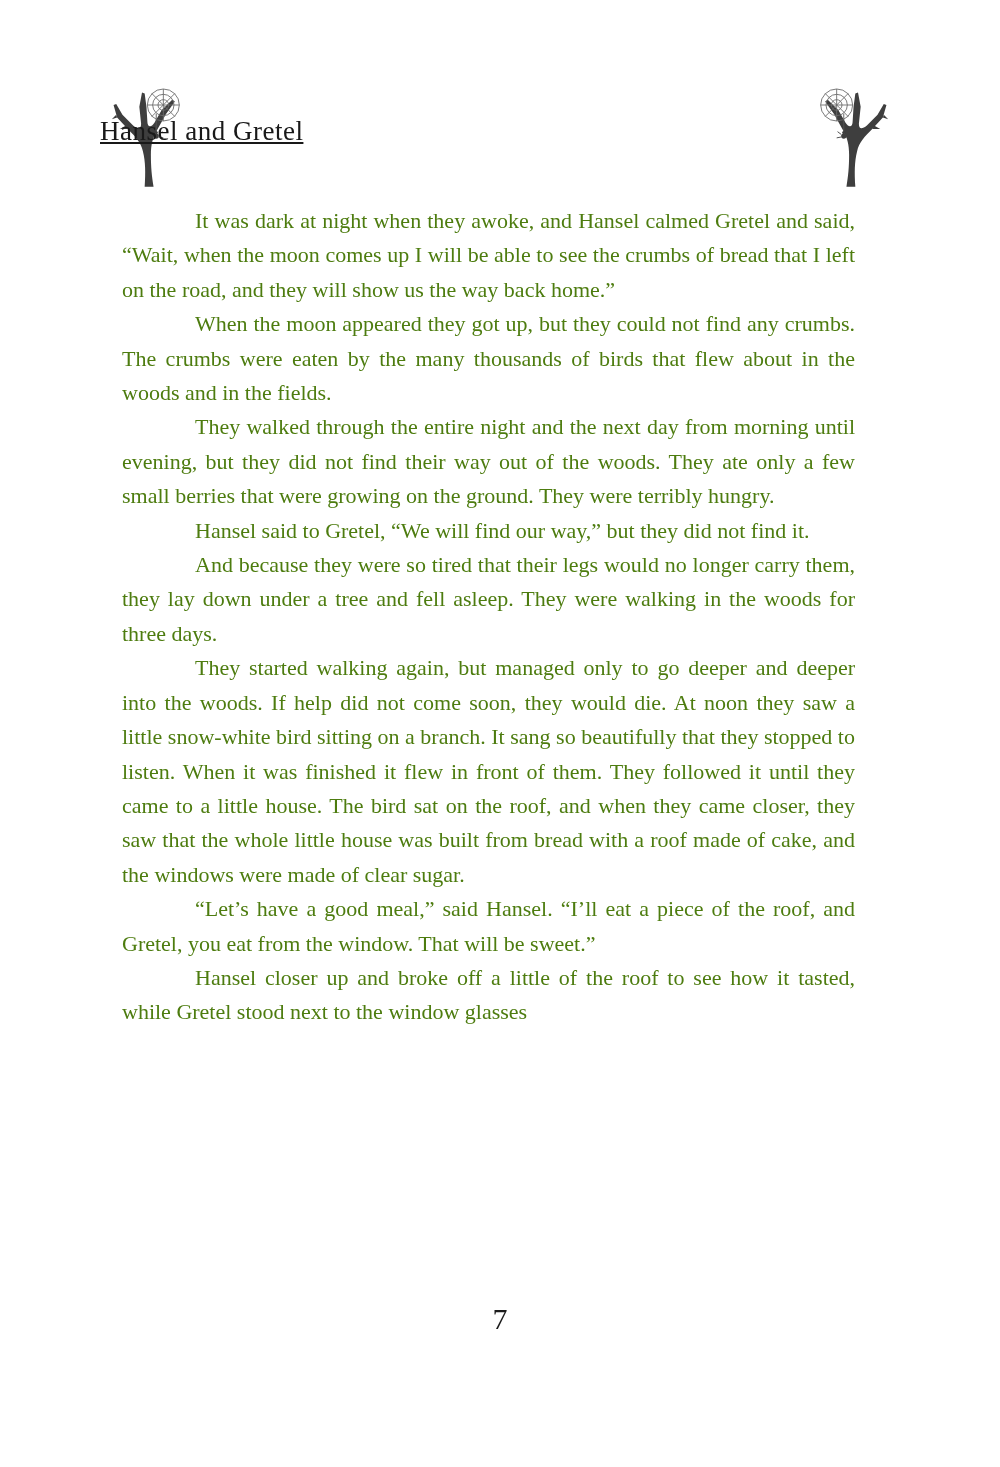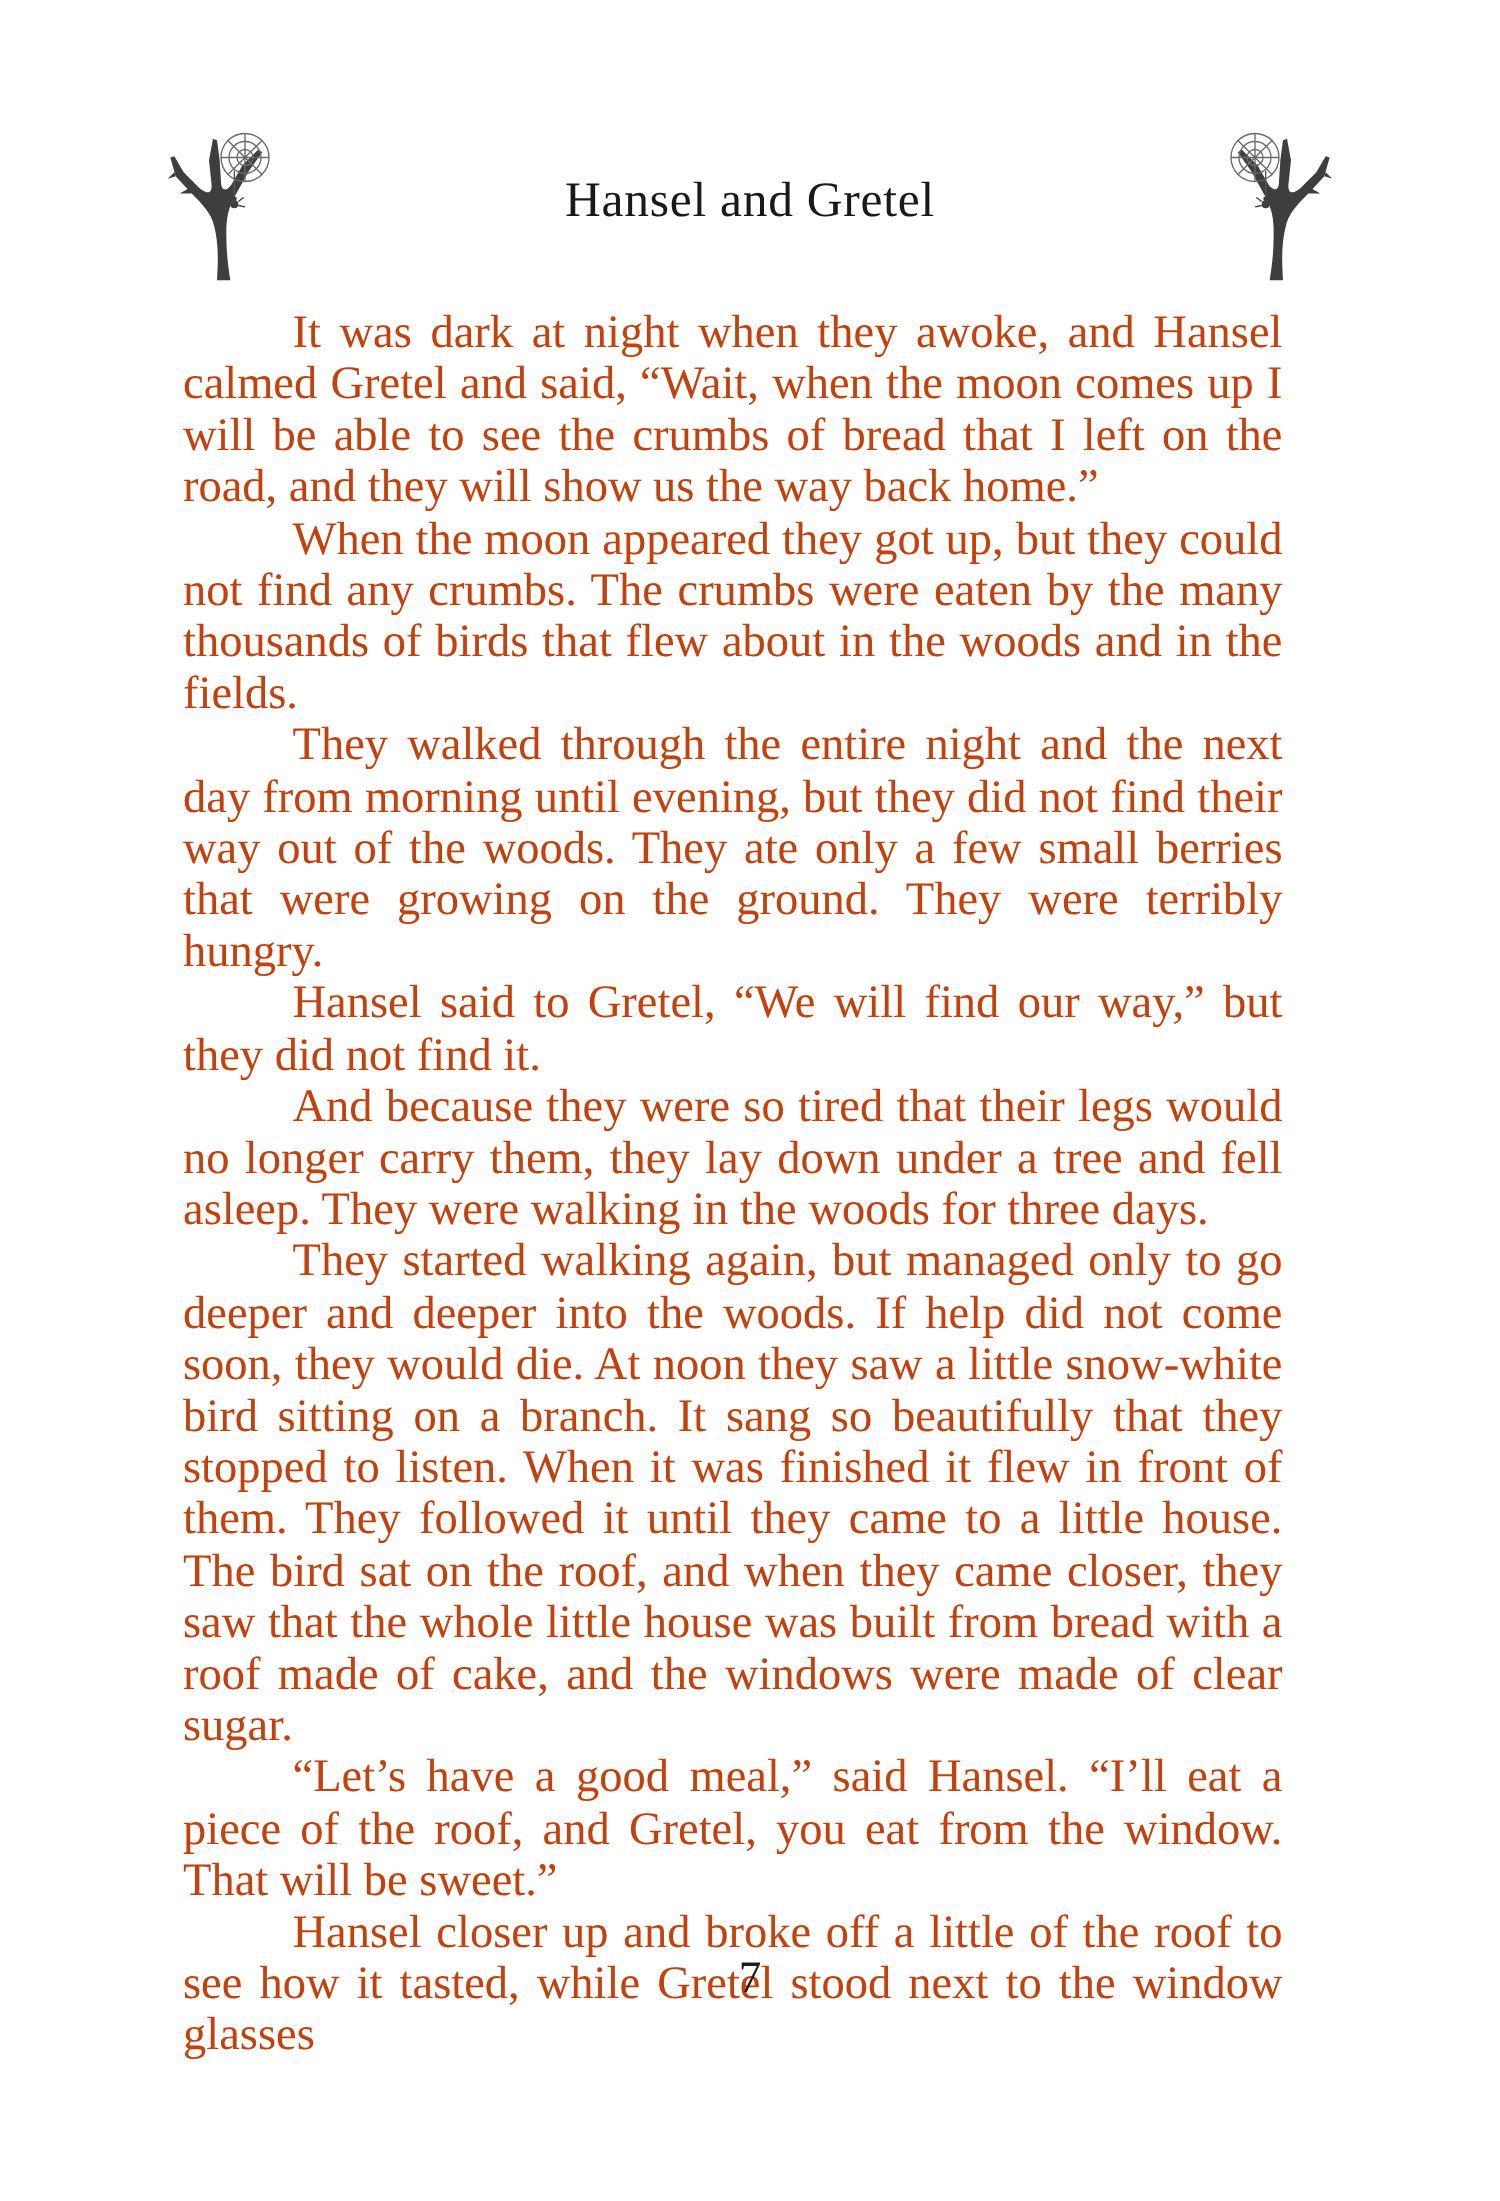--- a/index.html
+++ b/index.html
@@ -30,32 +30,32 @@
     height: 104px;
     display: block;
   }
   .tree svg { width: 100%; height: 100%; display: block; }
   .tree.left { left: 10px; }
   .tree.right { right: 10px; transform: scaleX(-1); }
   h1.title {
     position: absolute;
     left: 0; right: 0;
     top: 31px;
-    text-align: center;
-    font-size: 33px;
+    font-size: 27px;
     font-weight: normal;
     letter-spacing: 0.5px;
     color: #191919;
+    text-decoration: underline;
   }
   main.story {
     margin: 6px 145px 0 122px;
     text-align: justify;
-    font-size: 31px;
+    font-size: 22px;
     line-height: 34.4px;
-    color: #c2410c;
+    color: #4d7c0f;
   }
   main.story p {
     text-indent: 73px;
     margin: 0;
   }
   main.story b { font-weight: normal; }
   footer {
     position: absolute;
     top: 1302px;
     left: 0;

